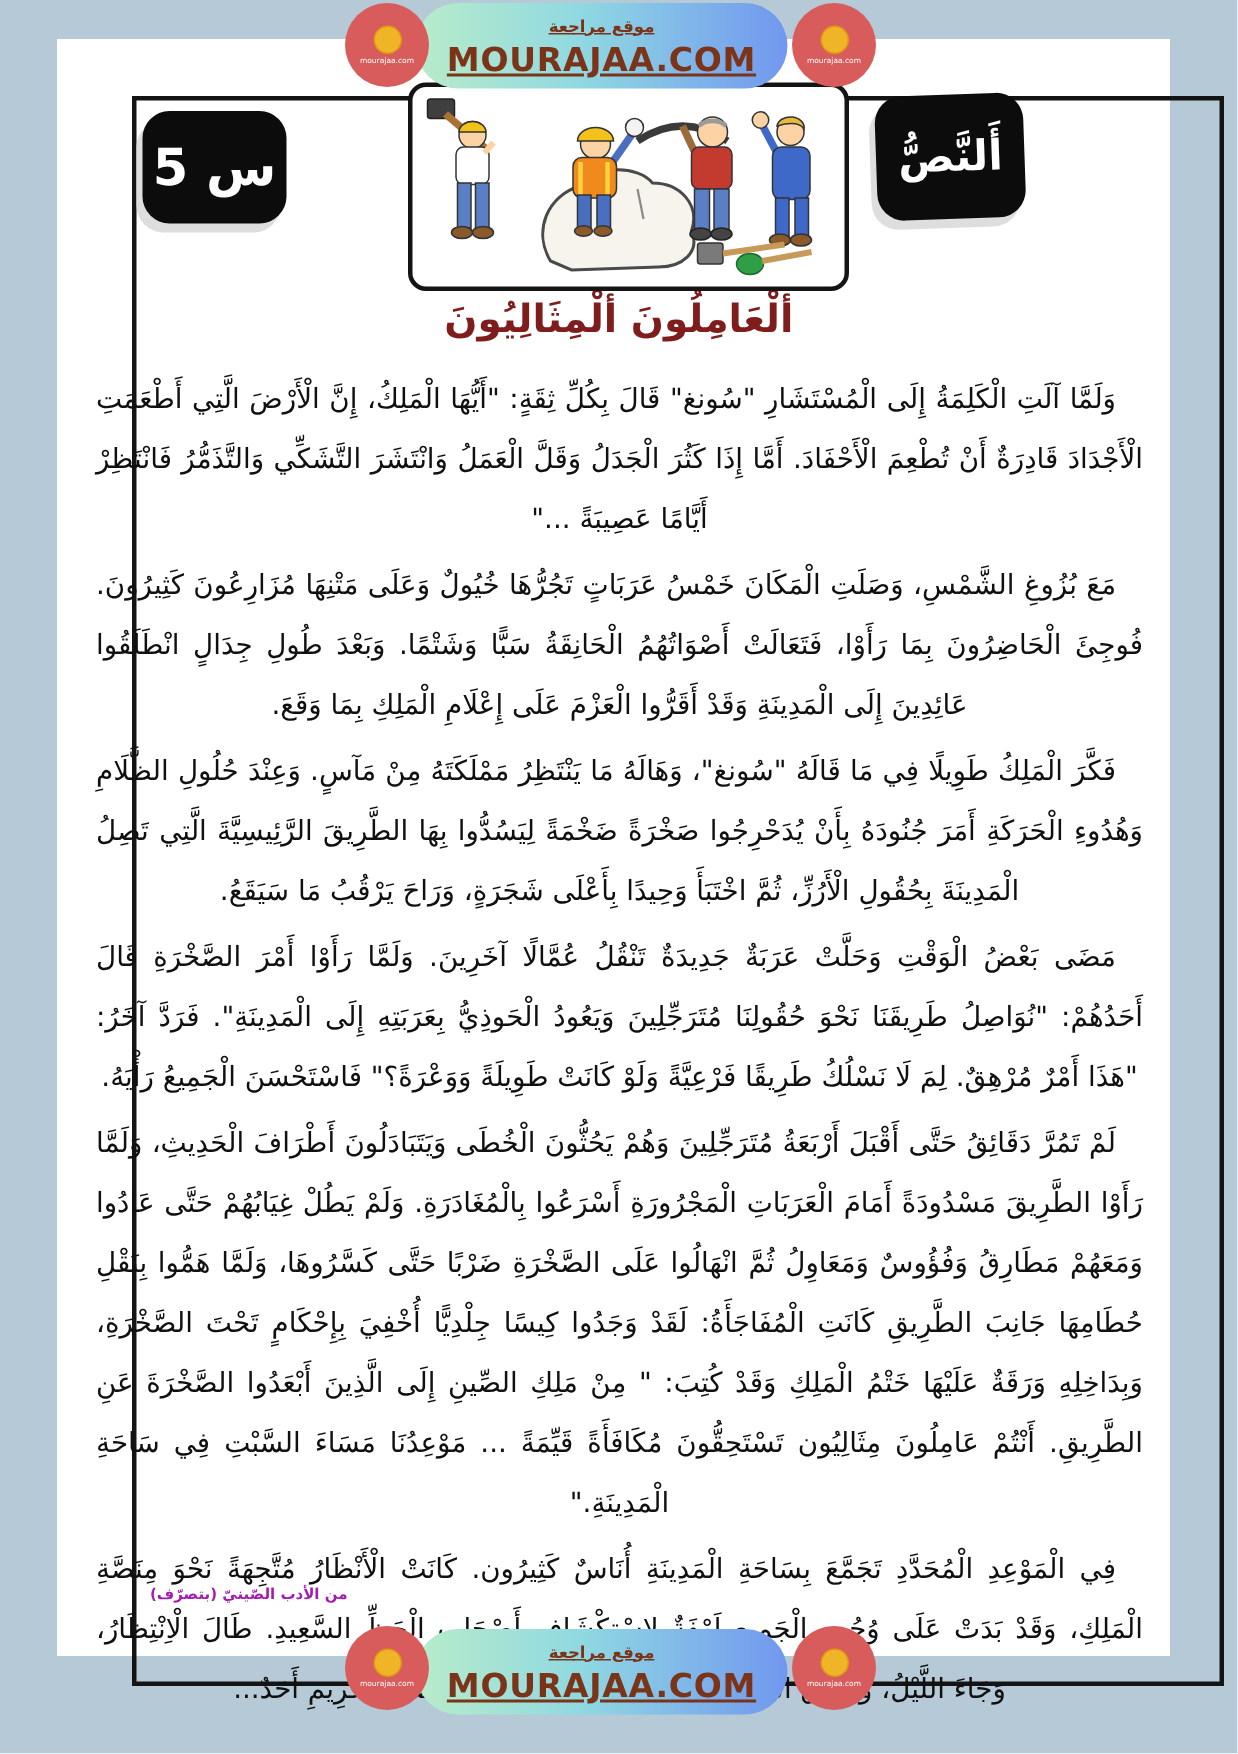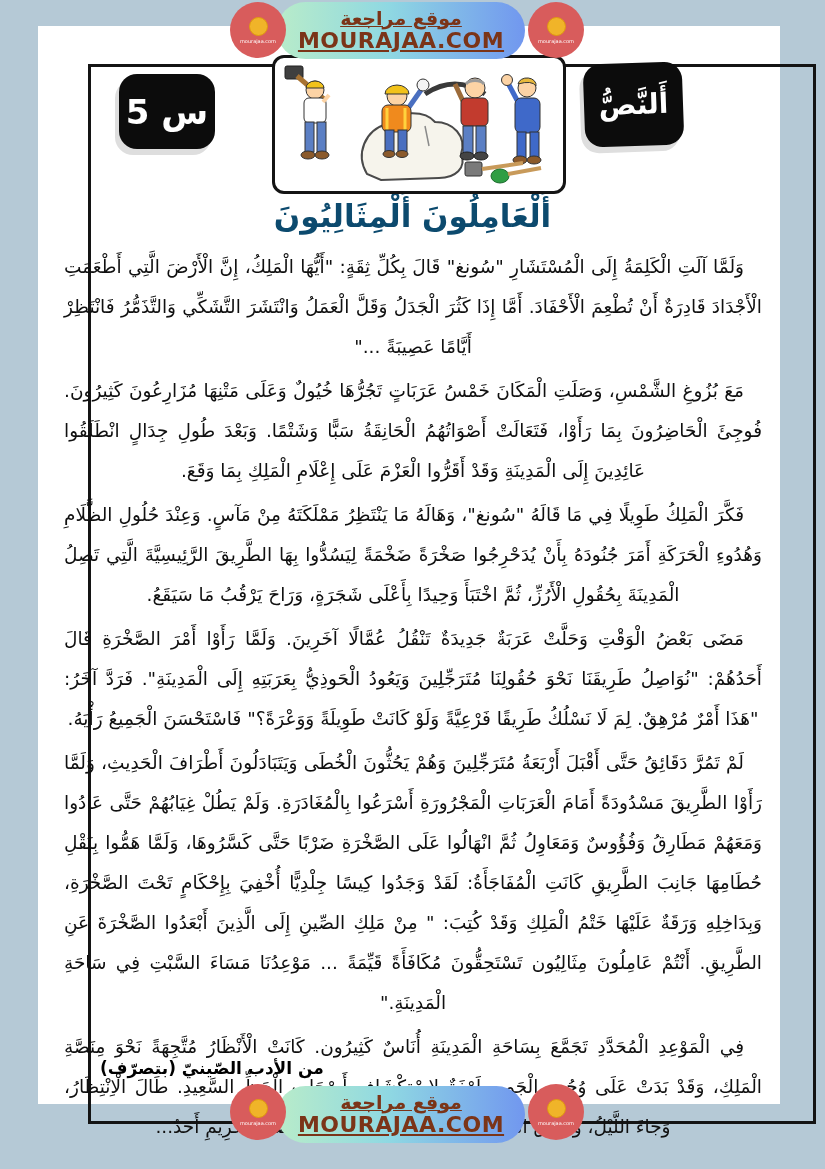--- a/index.html
+++ b/index.html
@@ -5,47 +5,47 @@
   html,body{margin:0;padding:0;}
   .canvas{position:relative;width:825px;height:1169px;background:#b5c9d6;overflow:hidden;
           font-family:"DejaVu Sans",sans-serif;}
   
   .sheet{position:absolute;left:38px;top:26px;width:742px;height:1078px;background:#ffffff;}
   .sheet-border{position:absolute;left:50px;top:38px;width:722px;height:1054px;border:3px solid #141414;}
   
   .banner-pill{position:absolute;left:277px;width:248px;height:57px;border-radius:32px;
     background:linear-gradient(90deg,#b9ecc9 0%,#8fd8e2 45%,#7197ef 100%);
     display:flex;flex-direction:column;align-items:center;justify-content:center;z-index:5;}
-  .banner-pill .ar{font-size:19px;font-weight:bold;color:#7b3418;text-decoration:underline;direction:rtl;line-height:20px;}
+  .banner-pill .ar{font-size:11px;font-weight:bold;color:#7b3418;text-decoration:underline;direction:rtl;line-height:20px;}
   .banner-pill .dom{font-size:22px;font-weight:bold;color:#7b3418;text-decoration:underline;letter-spacing:.5px;line-height:26px;}
   .logo-circle{position:absolute;width:56px;height:56px;border-radius:50%;background:#d85c5c;z-index:6;
     display:flex;flex-direction:column;align-items:center;justify-content:center;}
   .logo-dot{width:17px;height:17px;border-radius:50%;background:#f0b429;border:1px solid #e09a10;
     display:flex;align-items:center;justify-content:center;font-size:4px;color:#fff;}
   .logo-lines{margin-top:2px;text-align:center;color:#ffffff;font-size:5px;line-height:6px;direction:rtl;}
   .hdr-pill{top:2px;} .ftr-pill{top:1086px;}
   .hdr-logo-l{left:230px;top:2px;} .hdr-logo-r{left:528px;top:2px;}
   .ftr-logo-l{left:230px;top:1084px;} .ftr-logo-r{left:528px;top:1084px;}
   
   .badge{position:absolute;background:#0c0c0c;color:#fff;display:flex;align-items:center;justify-content:center;
     border-radius:18px;box-shadow:-4px 6px 0 #dedede;direction:rtl;font-weight:bold;z-index:3;}
-  .badge-grade{left:95px;top:74px;width:96px;height:75px;font-size:34px;margin-left:24px;}
+  .badge-grade{left:95px;top:74px;width:96px;height:75px;font-size:34px;}
   .badge-section{left:584px;top:63px;width:99px;height:83px;font-size:28px;transform:rotate(-2deg);}
   
   .illus{position:absolute;left:272px;top:55px;width:288px;height:133px;background:#fff;
     border:3px solid #141414;border-radius:12px;z-index:4;overflow:hidden;}
   
-  .title{position:absolute;top:198px;left:0;width:100%;text-align:center;font-size:31px;
-    font-weight:bold;color:#0c4a6e;direction:rtl;z-index:2;}
+  .title{position:absolute;top:198px;left:0;width:100%;text-align:center;font-size:26px;
+    font-weight:bold;color:#7f1d1d;direction:rtl;z-index:2;}
   
   .bodytext{position:absolute;left:60px;top:243px;width:706px;direction:rtl;z-index:2;
     text-align:justify;text-align-last:center;font-size:18.5px;line-height:40px;color:#101010;}
   .bodytext p{margin:4px;text-indent:18px;}
-  .attribution{position:absolute;left:100px;top:1058px;font-size:17px;font-weight:bold;
-    color:#000000;direction:rtl;z-index:2;}
+  .attribution{position:absolute;left:100px;top:1058px;font-size:10px;font-weight:bold;
+    color:#a21caf;direction:rtl;z-index:2;}
 </style>
 </head>
 <body>
 
 <div class="canvas">
 
   <div class="sheet">
     <div class="sheet-border"></div>
   </div>
 

